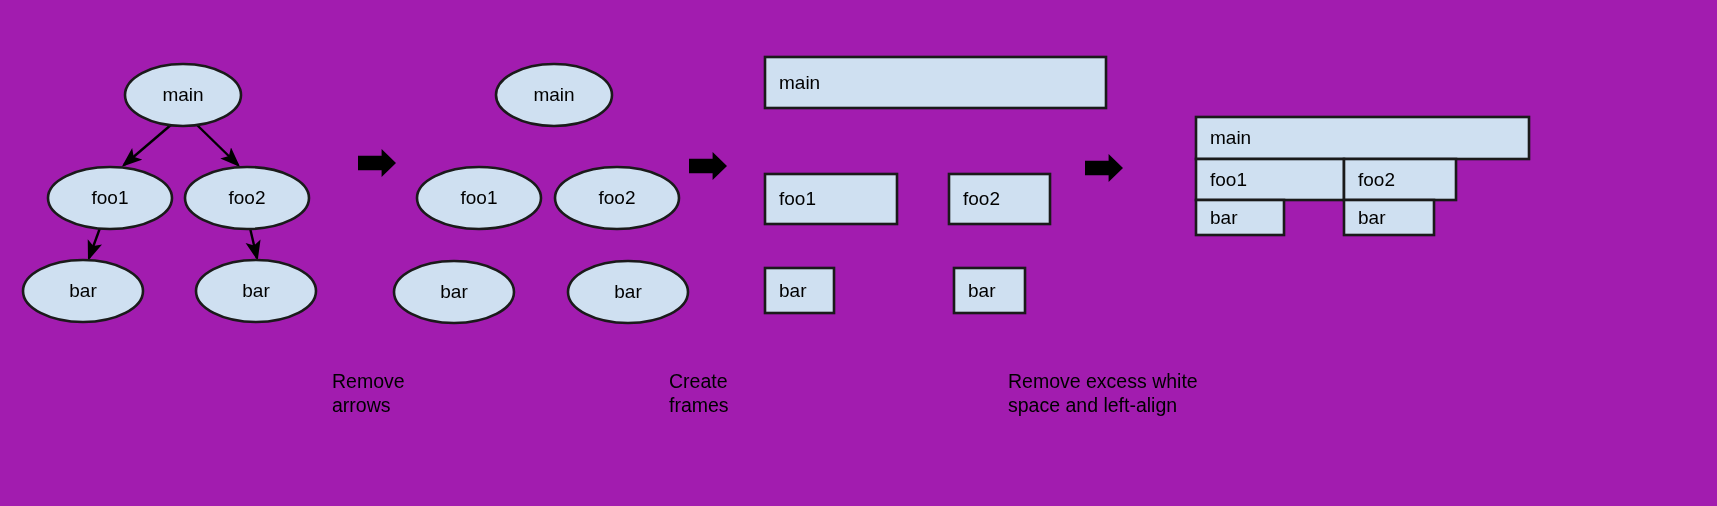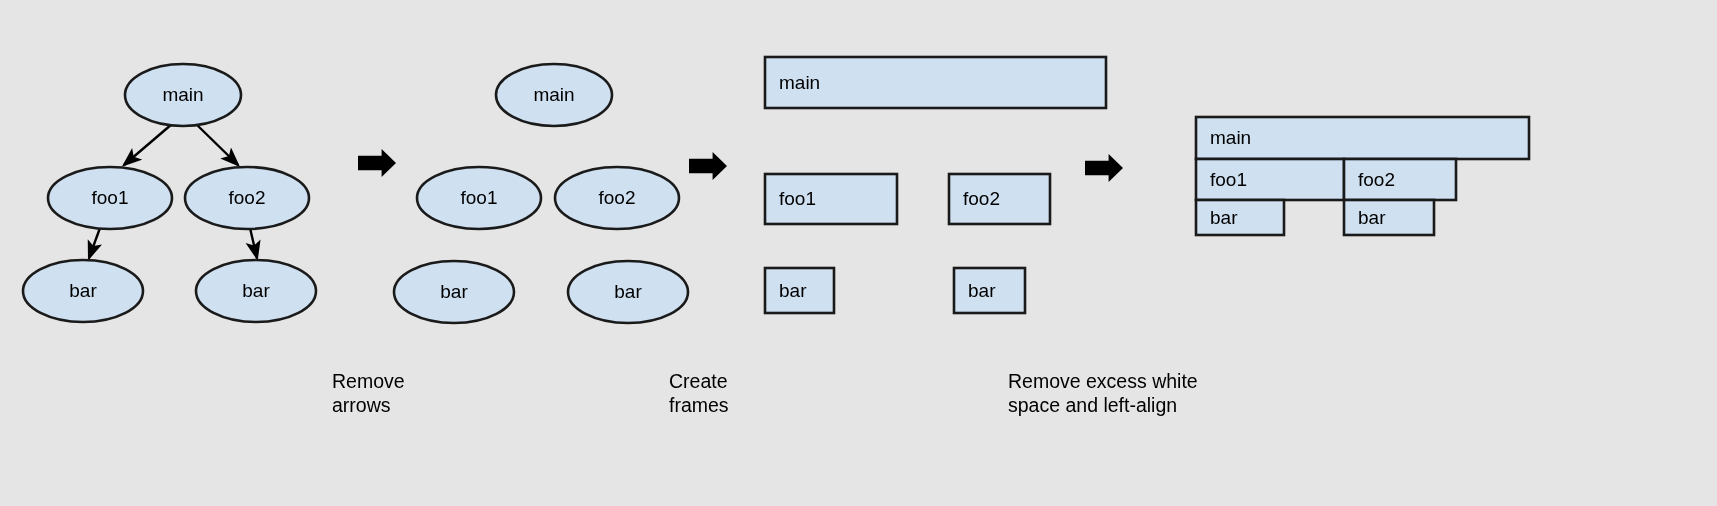--- a/index.html
+++ b/index.html
@@ -8,21 +8,21 @@
     padding: 0;
     background: #ffffff;
   }
   body {
     font-family: "Liberation Sans", sans-serif;
   }
   #stage {
     position: relative;
     width: 1717px;
     height: 506px;
-    background: #e5e5e5;
+    background: #a21caf;
     overflow: hidden;
   }
   #diagram {
     display: block;
     width: 1717px;
     height: 506px;
   }
   .node-shape {
     fill: #cfe0f1;
     stroke: #1a1a1a;

